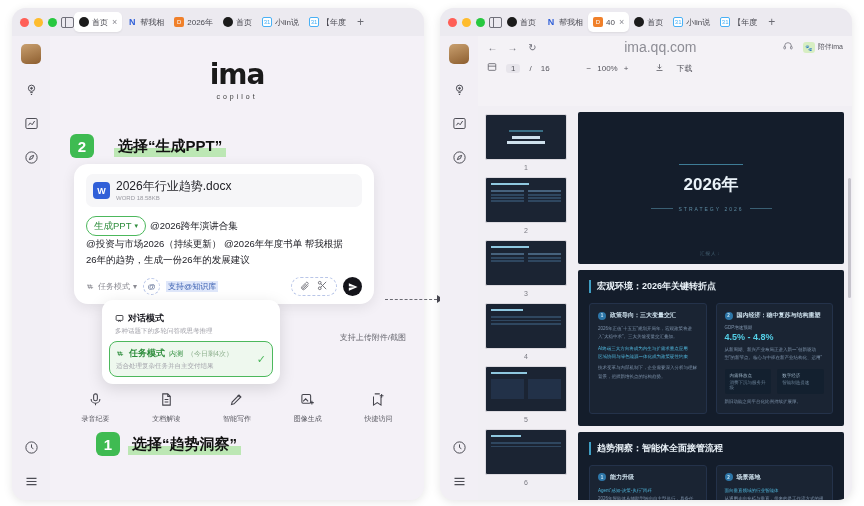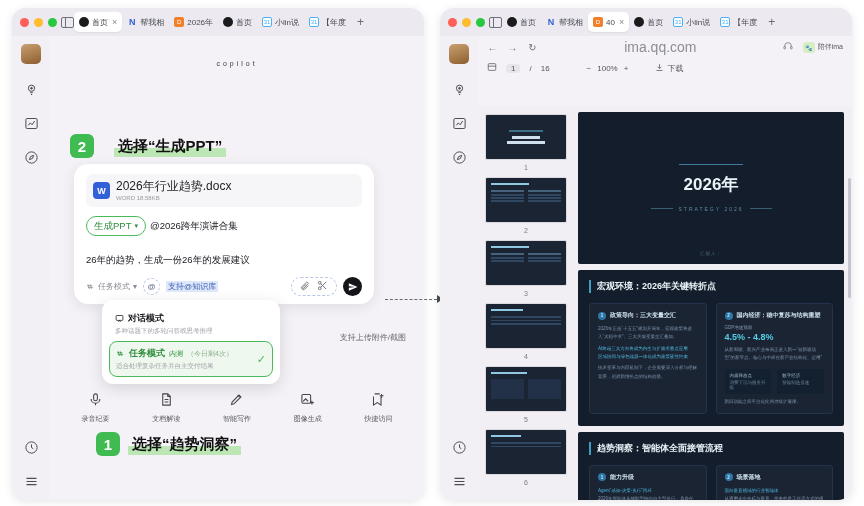--- a/index.html
+++ b/index.html
@@ -129,21 +129,21 @@
   
   .urlbar { height:22px; display:flex; align-items:center; gap:9px; padding:0 9px; background:#f4f2f6; }
   .navico { font-size:10px; color:#70707a; width:11px; text-align:center; }
   .urltext { flex:1; text-align:center; font-size:14px; color:#8d8d95; }
   .acct { display:flex; align-items:center; gap:3px; font-size:7px; color:#55555d; }
   .acctav { width:12px; height:11px; border-radius:3px; background:#d7eec2; display:flex; align-items:center; justify-content:center; font-size:6px; }
 
   .pdfbar { height:20px; display:flex; align-items:center; gap:9px; padding:0 9px; background:#f4f2f6; font-size:8px; color:#55555d; }
   .pgbox { background:#e7e5eb; border-radius:3px; padding:0 5px; }
   .zoomgrp { display:flex; align-items:center; gap:6px; margin-left:28px; }
-  .dlbtn { display:flex; align-items:center; gap:3px; margin-left:18px; }
+  .dlbtn { display:flex; align-items:center; gap:12px; margin-left:18px; }
 
   .viewer { position:absolute; left:38px; right:0; top:70px; bottom:0; display:flex; background:#f1eff4; }
   .thumbs { width:96px; padding:8px 0 0 0; display:flex; flex-direction:column; align-items:center; gap:4px; overflow:hidden; }
   .thumb { width:82px; height:46px; background:#1b2433; border:1px solid #dcdae0; border-radius:2px; position:relative; overflow:hidden; }
   .thumbno { font-size:7px; color:#7a7a82; margin-bottom:2px; }
 
   .slides { flex:1; padding:6px 8px 0 4px; overflow:hidden; }
   .slide { width:100%; background:#141d2b; border-radius:2px; margin-bottom:6px; position:relative; overflow:hidden; }
   .slide-title-pg { height:152px; display:flex; flex-direction:column; align-items:center; justify-content:center; }
   .sl-rule { width:64px; height:1px; background:#3e7c96; margin-bottom:9px; }
@@ -249,41 +249,42 @@
         <div class="railicon" style="margin-bottom:10px">
           <svg width="15" height="15" viewBox="0 0 24 24" stroke="currentColor" stroke-width="1.8">
             <path d="M4 7h16M4 12h16M4 17h16"></path>
           </svg>
         </div>
       </div>
 
       <div class="maincol">
 
         <div class="logo-wrap">
+          <div class="logo-text">ima</div>
           <div class="logo-sub">copilot</div>
         </div>
 
         <div class="stepbadge" style="left:20px; top:98px;">2</div>
         <div class="steptext" style="left:64px; top:100px;">选择“生成PPT”</div>
 
         <div class="chatcard" style="left:24px; top:128px; width:300px;">
           <div class="filechip">
             <span class="wicon">W</span>
             <span>
               <span class="fname" style="display:block">2026年行业趋势.docx</span>
               <span class="fmeta" style="display:block">WORD 18.58KB</span>
             </span>
           </div>
 
           <div class="prompt">
             <span class="pptpill">
               <span>生成PPT</span>
               <span class="caret">▾</span>
             </span><span>@2026跨年演讲合集</span><br>
-            <br>
+            <span>@投资与市场2026（持续更新）  @2026年年度书单  帮我根据</span><br>
             <span>26年的趋势，生成一份26年的发展建议</span>
           </div>
 
           <div class="inputbar">
             <span class="modebtn">
               <svg width="9" height="9" viewBox="0 0 24 24" fill="none" stroke="currentColor" stroke-width="2">
                 <path d="M5 6l4 12M11 6l4 12M3 10h14M5 15h14"></path>
               </svg>
               <span>任务模式</span>
               <span>▾</span>

